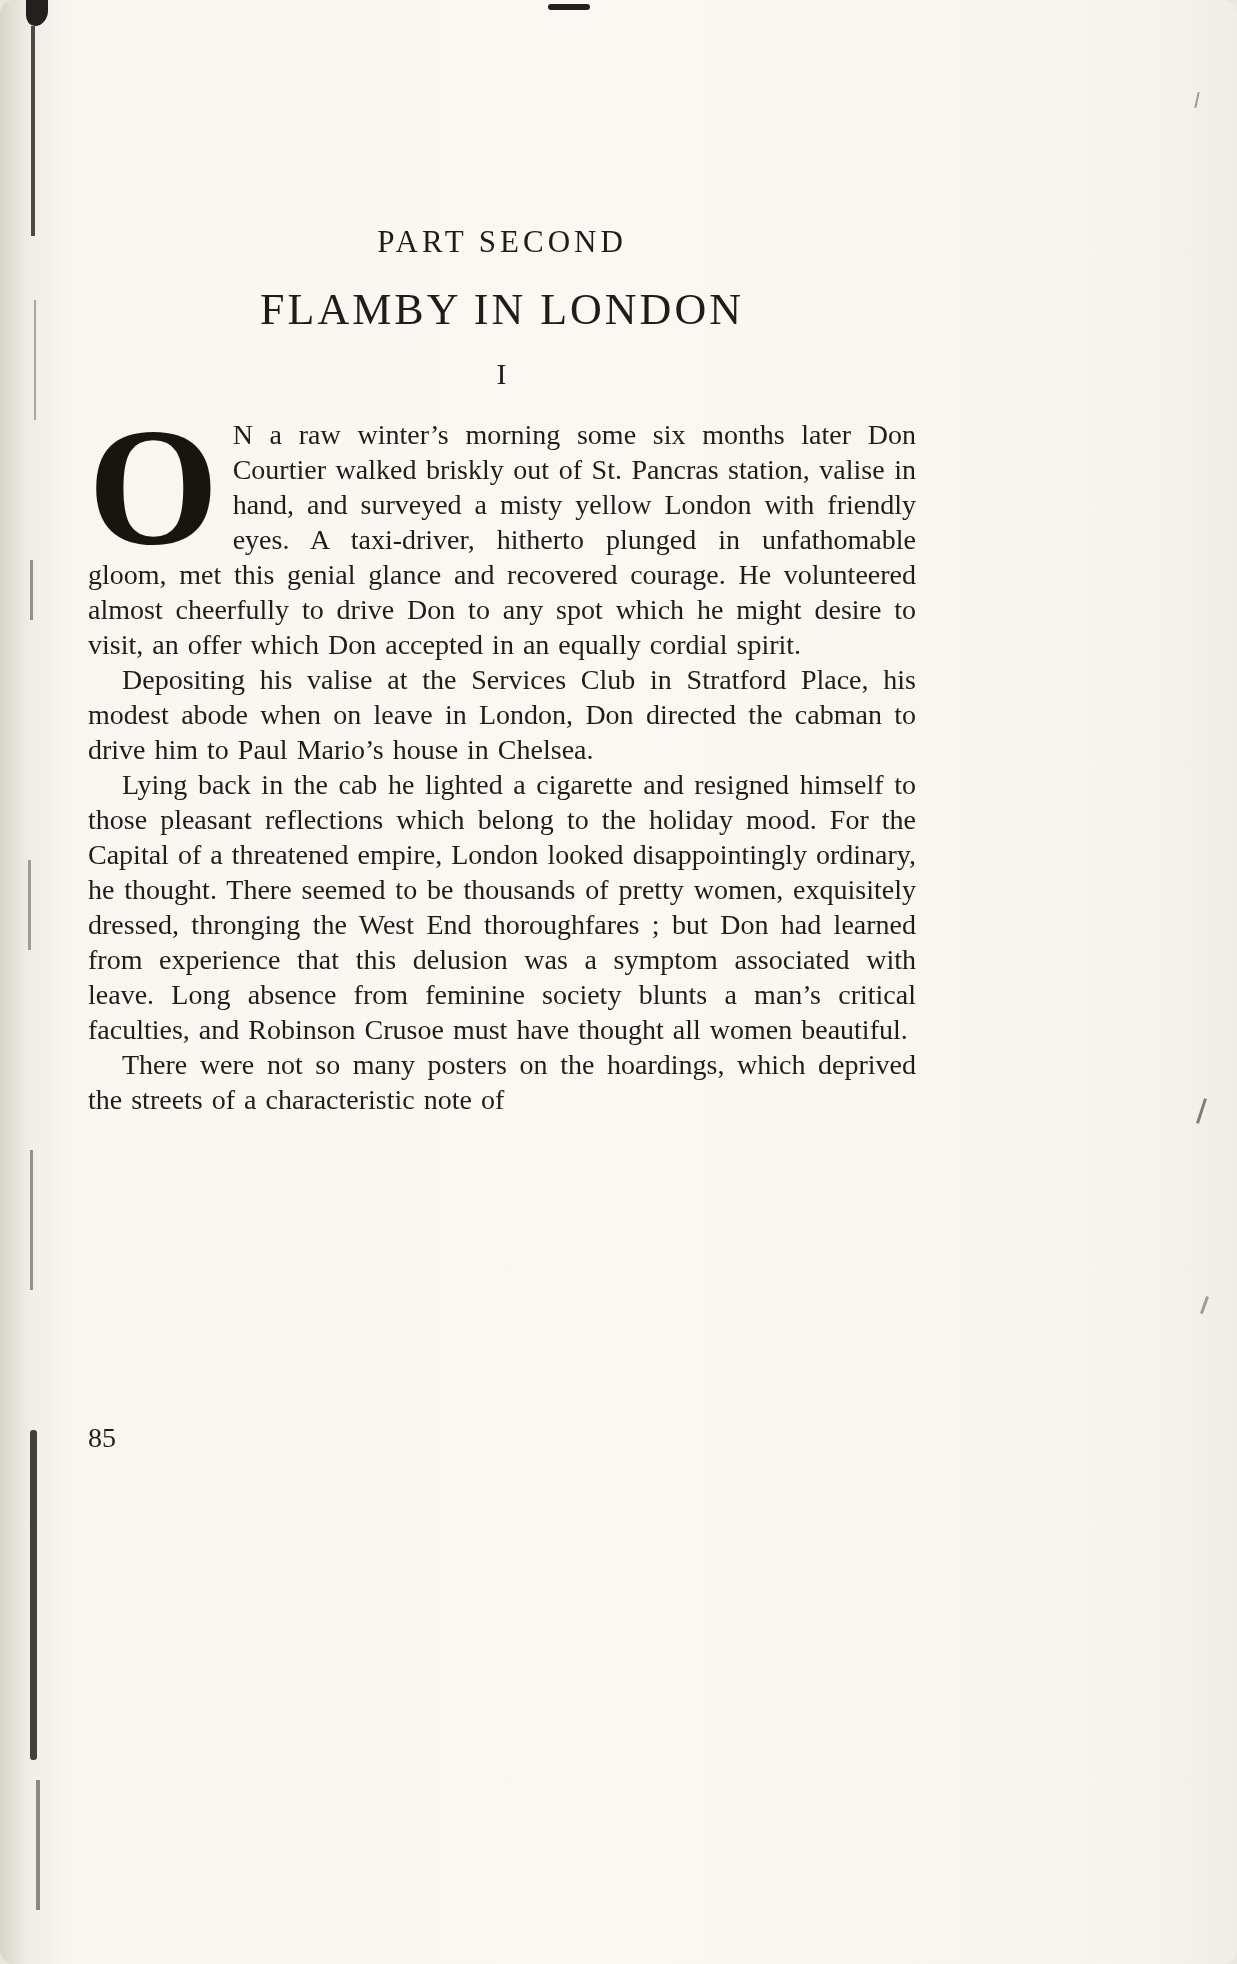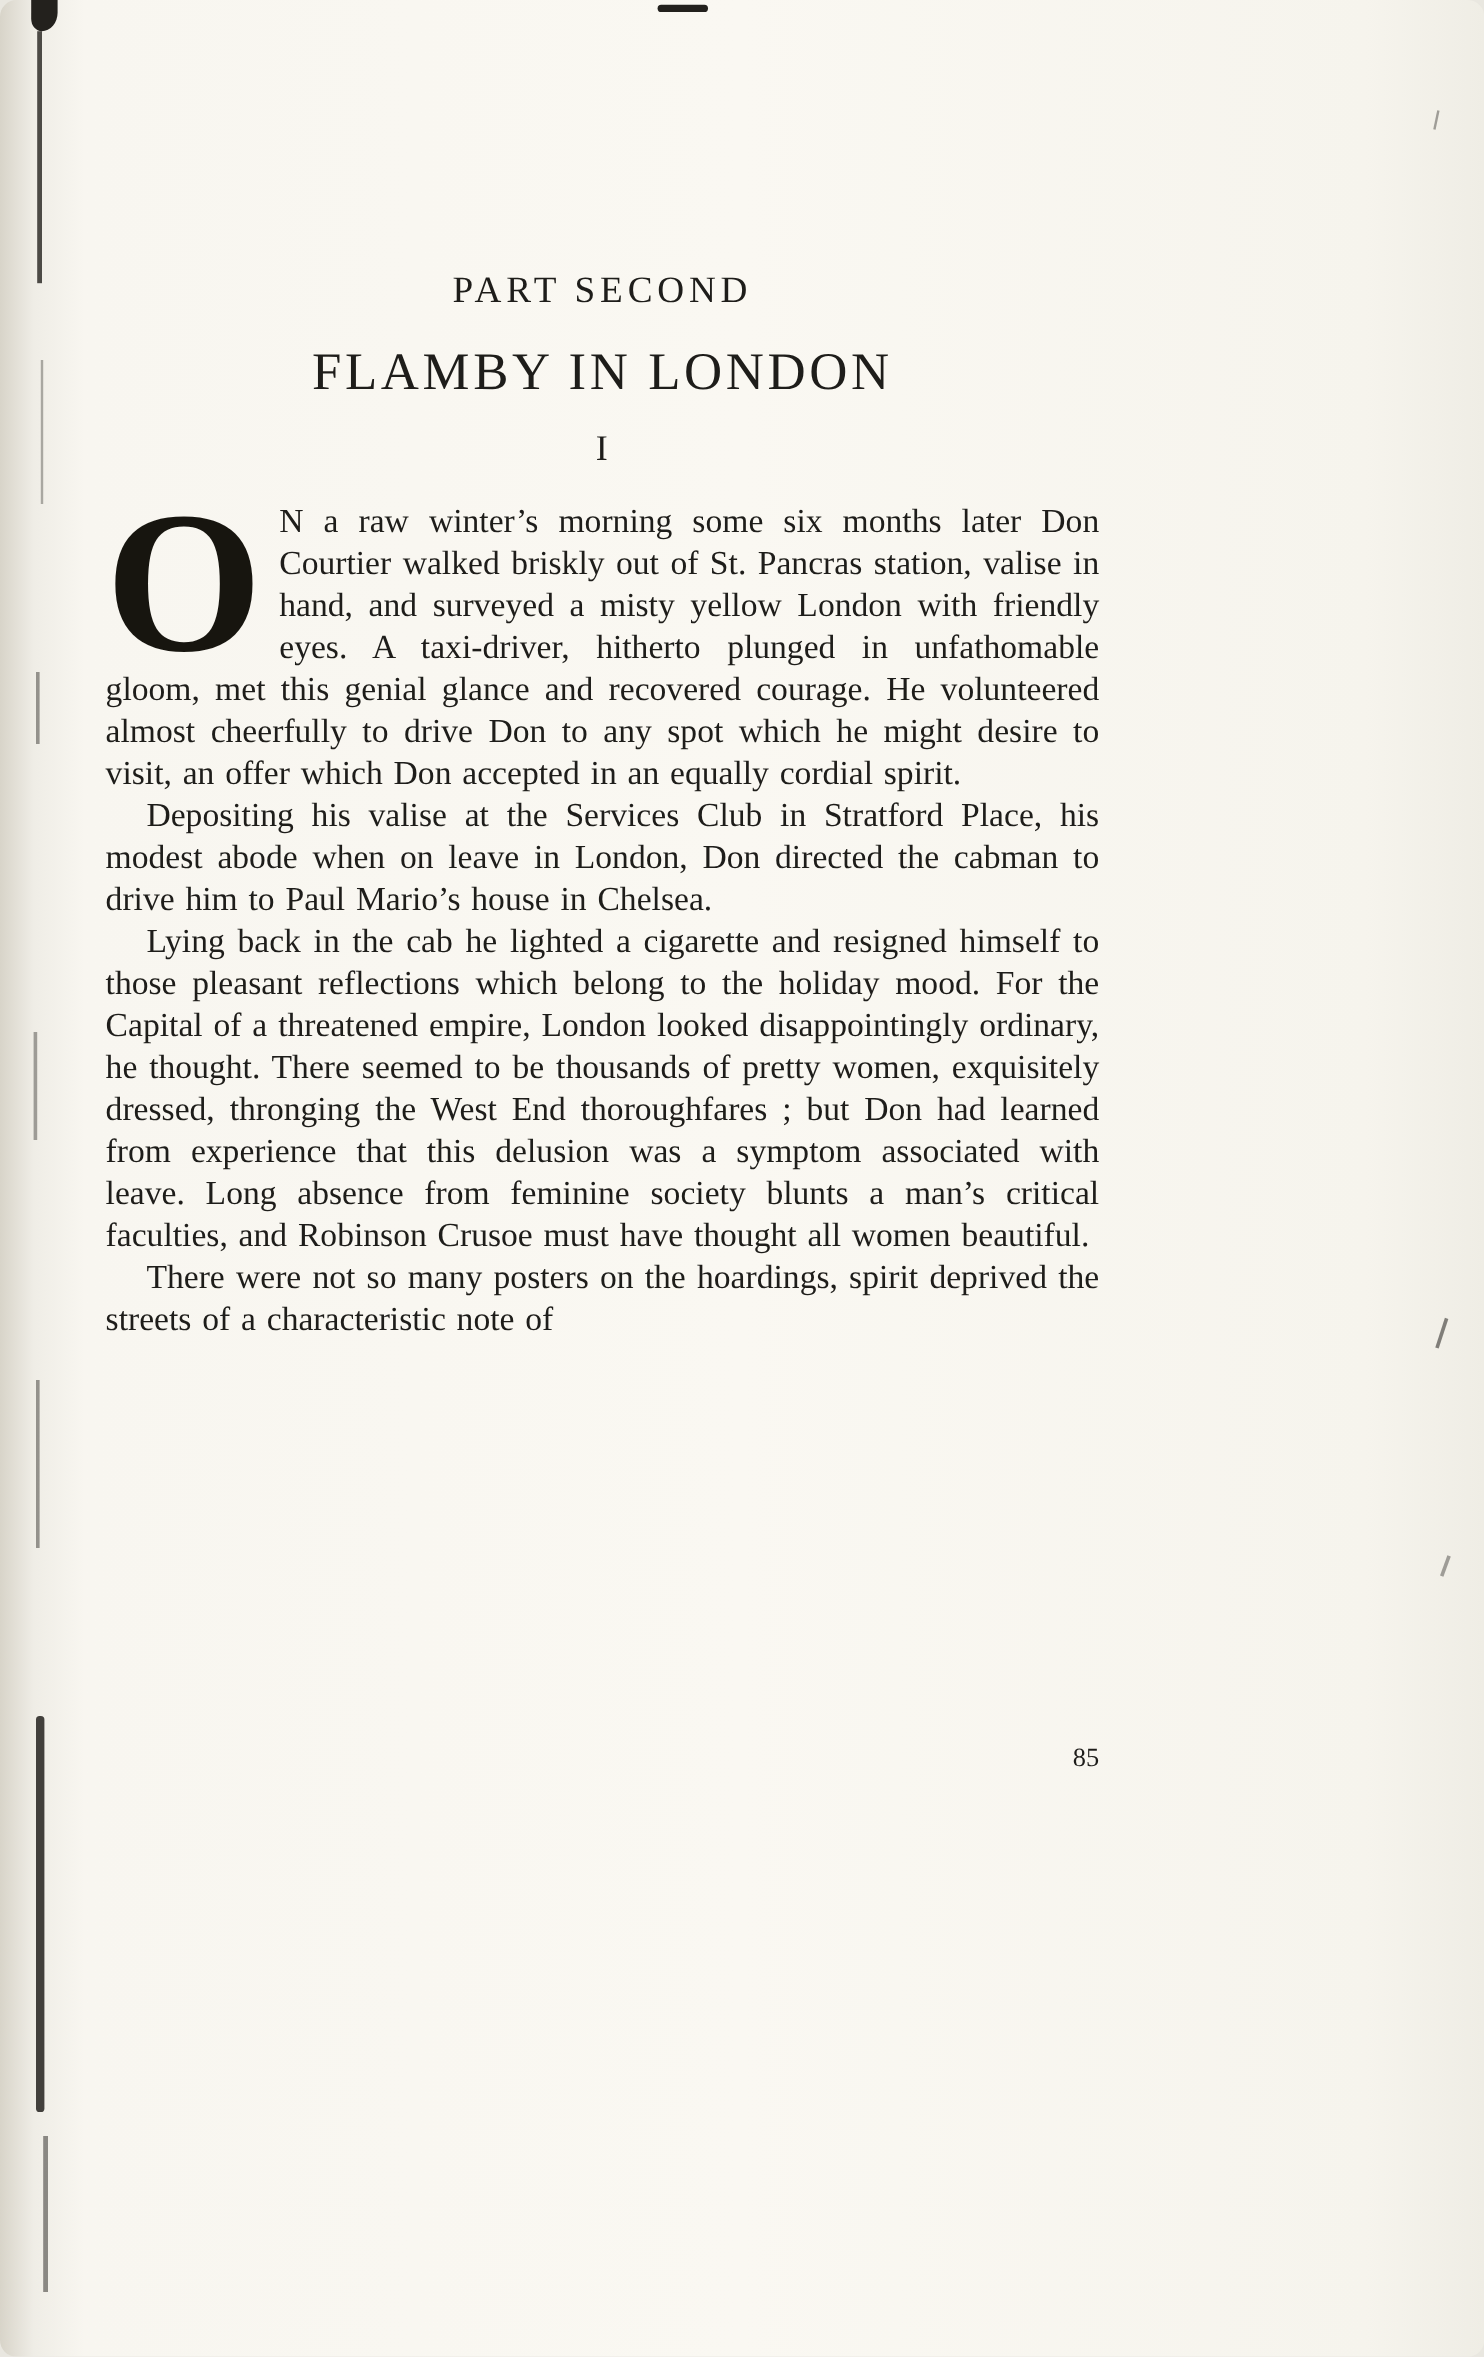--- a/index.html
+++ b/index.html
@@ -76,23 +76,22 @@
     line-height: 126px;
     font-weight: bold;
     padding: 6px 14px 0 0;
     color: #17150f;
   }
   .page-number {
     position: absolute;
     left: 88px;
     top: 1422px;
     width: 828px;
-    text-align: right;
-    font-size: 22px;
-    margin-top: 30px;
+    text-align: left;
+    font-size: 28px;
   }
 </style>
 </head>
 <body>
 
 <div class="scan-page">
 
   <div class="artifact a-corner"></div>
   <div class="artifact a-top-dash"></div>
   <div class="artifact a-left-line-1"></div>
@@ -123,21 +122,21 @@
       <p class="indent">
         <span>Depositing his valise at the Services Club in Stratford Place, his modest abode when on leave in London, Don directed the cabman to drive him to Paul Mario’s house in Chelsea.</span>
       </p>
 
 
       <p class="indent">
         <span>Lying back in the cab he lighted a cigarette and resigned himself to those pleasant reflections which belong to the holiday mood.  For the Capital of a threatened empire, London looked disappointingly ordinary, he thought.   There seemed to be thousands of pretty women, exquisitely dressed, thronging the West End thoroughfares ; but Don had learned from experience that this delusion was a symptom associated with leave.   Long absence from feminine society blunts a man’s critical faculties, and Robinson Crusoe must have thought all women beautiful.</span>
       </p>
 
       <p class="indent">
-        <span>There were not so many posters on the hoardings, spirit deprived the streets of a characteristic note of</span>
+        <span>There were not so many posters on the hoardings, which deprived the streets of a characteristic note of</span>
       </p>
 
     </div>
   </div>
 
   <div class="page-number">85</div>
 
 </div>
 
 </body></html>

